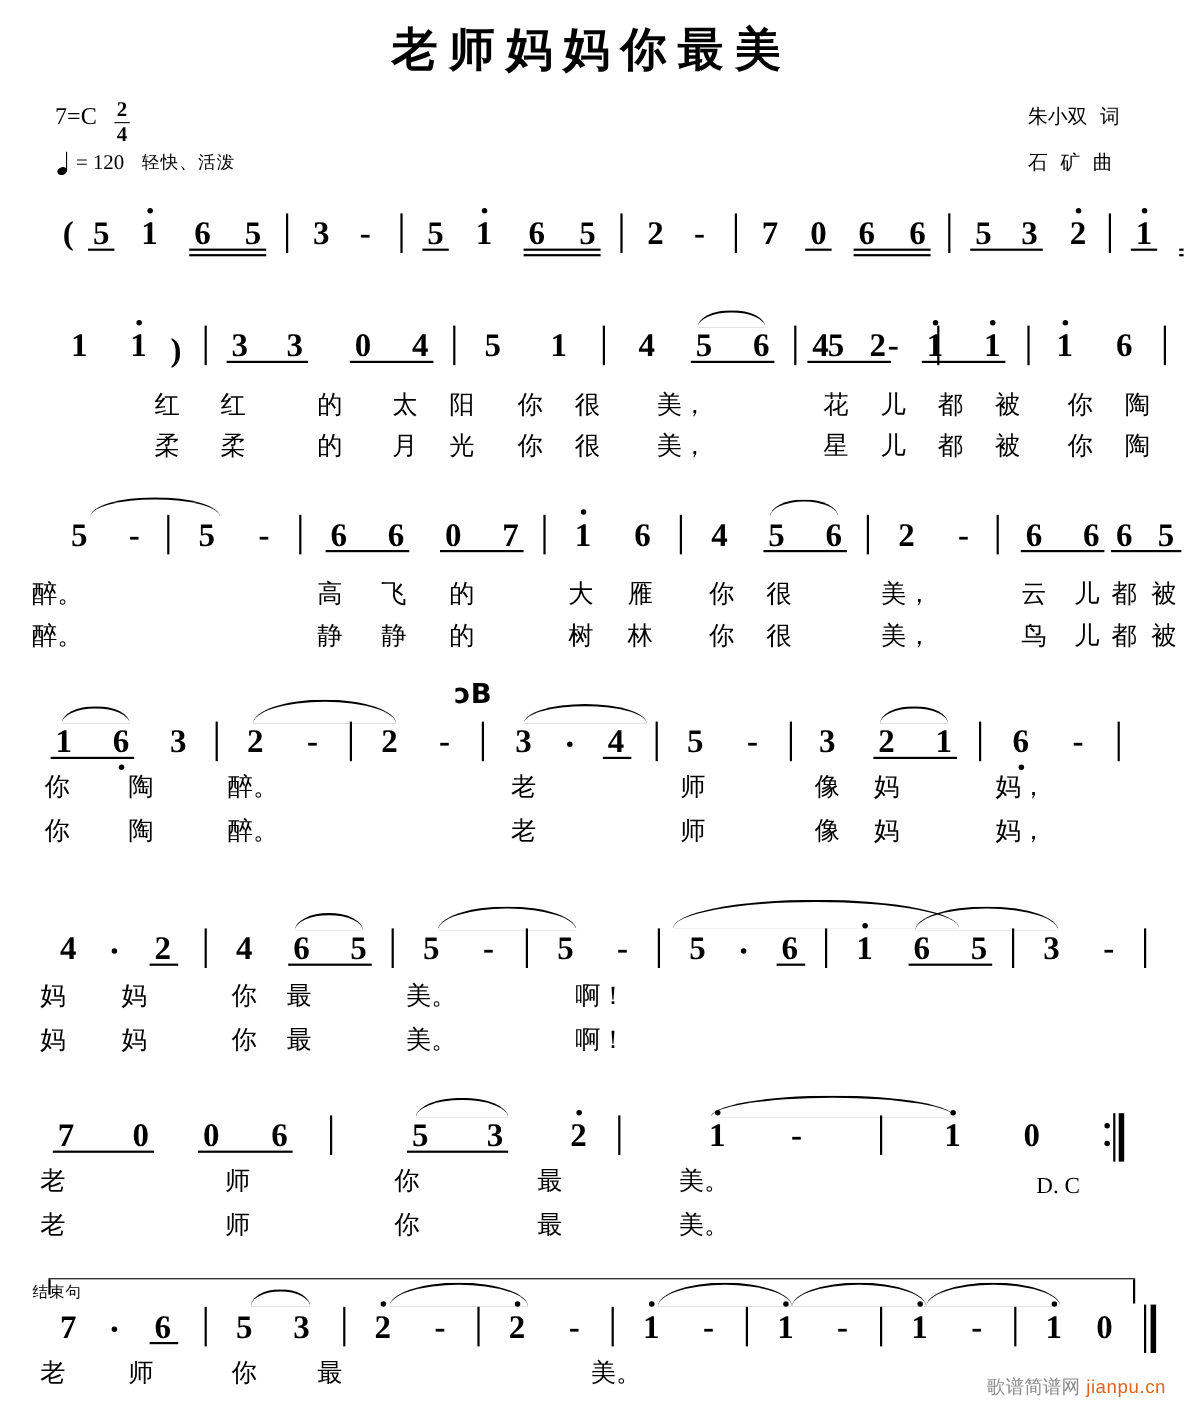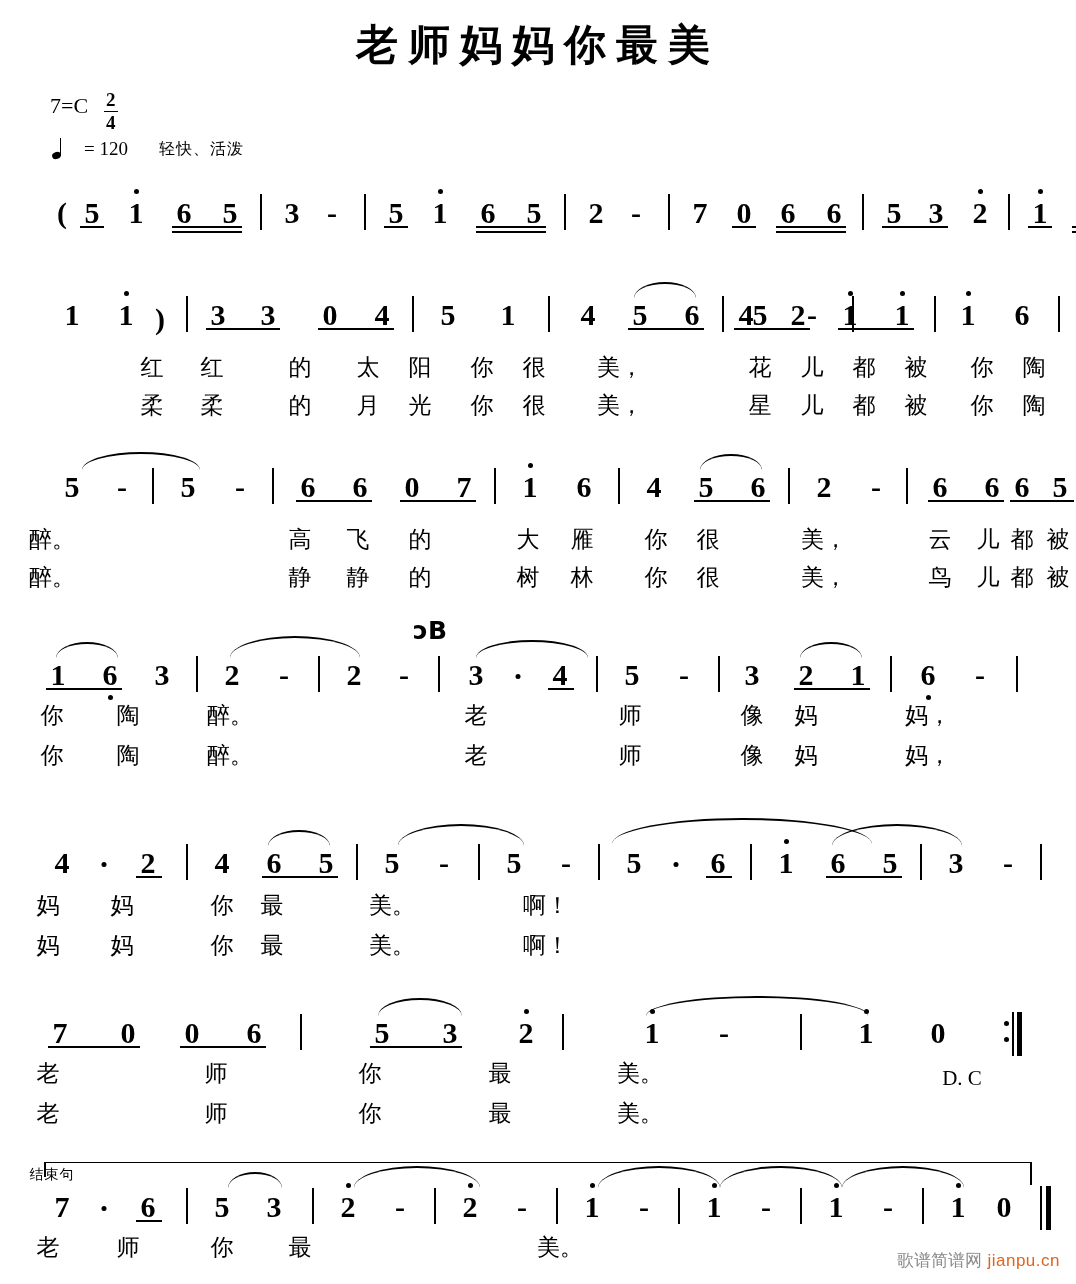--- a/index.html
+++ b/index.html
@@ -53,22 +53,22 @@
   }
   .timesig .num { display: block; border-bottom: 1.6px solid #000; padding: 0 2px 1px; }
   .timesig .den { display: block; padding-top: 1px; }
 
   .tempo {
     position: absolute;
     left: 52px;
     top: 52px;
     font-size: 19px;
     display: flex;
-    align-items: center;
-    gap: 19px;
+    align-items: flex-start;
+    gap: 4px;
   }
   .quarter-note {
     display: inline-block;
     width: 13px;
     height: 22px;
     position: relative;
   }
   .quarter-note::before {
     content: "";
     position: absolute;
@@ -219,20 +219,24 @@
       <span class="den">4</span>
     </span>
   </div>
 
   <div class="tempo">
     <span class="quarter-note"></span>
     <span class="tempo-val">= 120</span>
     <span class="tempo-style">轻快、活泼</span>
   </div>
 
+  <div class="credits">
+    <div>朱小双  词</div>
+    <div>石  矿  曲</div>
+  </div>
 </div>
 
 <div class="system">
 
   <div class="row" style="height:62px;">
     <span class="note" style="left:18px;">(</span>
 
     <span class="note" style="left:48px;">5</span>
     <span class="beam" style="left:36px;top:44px;width:24px;"></span>
     <span class="note" style="left:92px;">1<i class="oct-up"></i></span>

